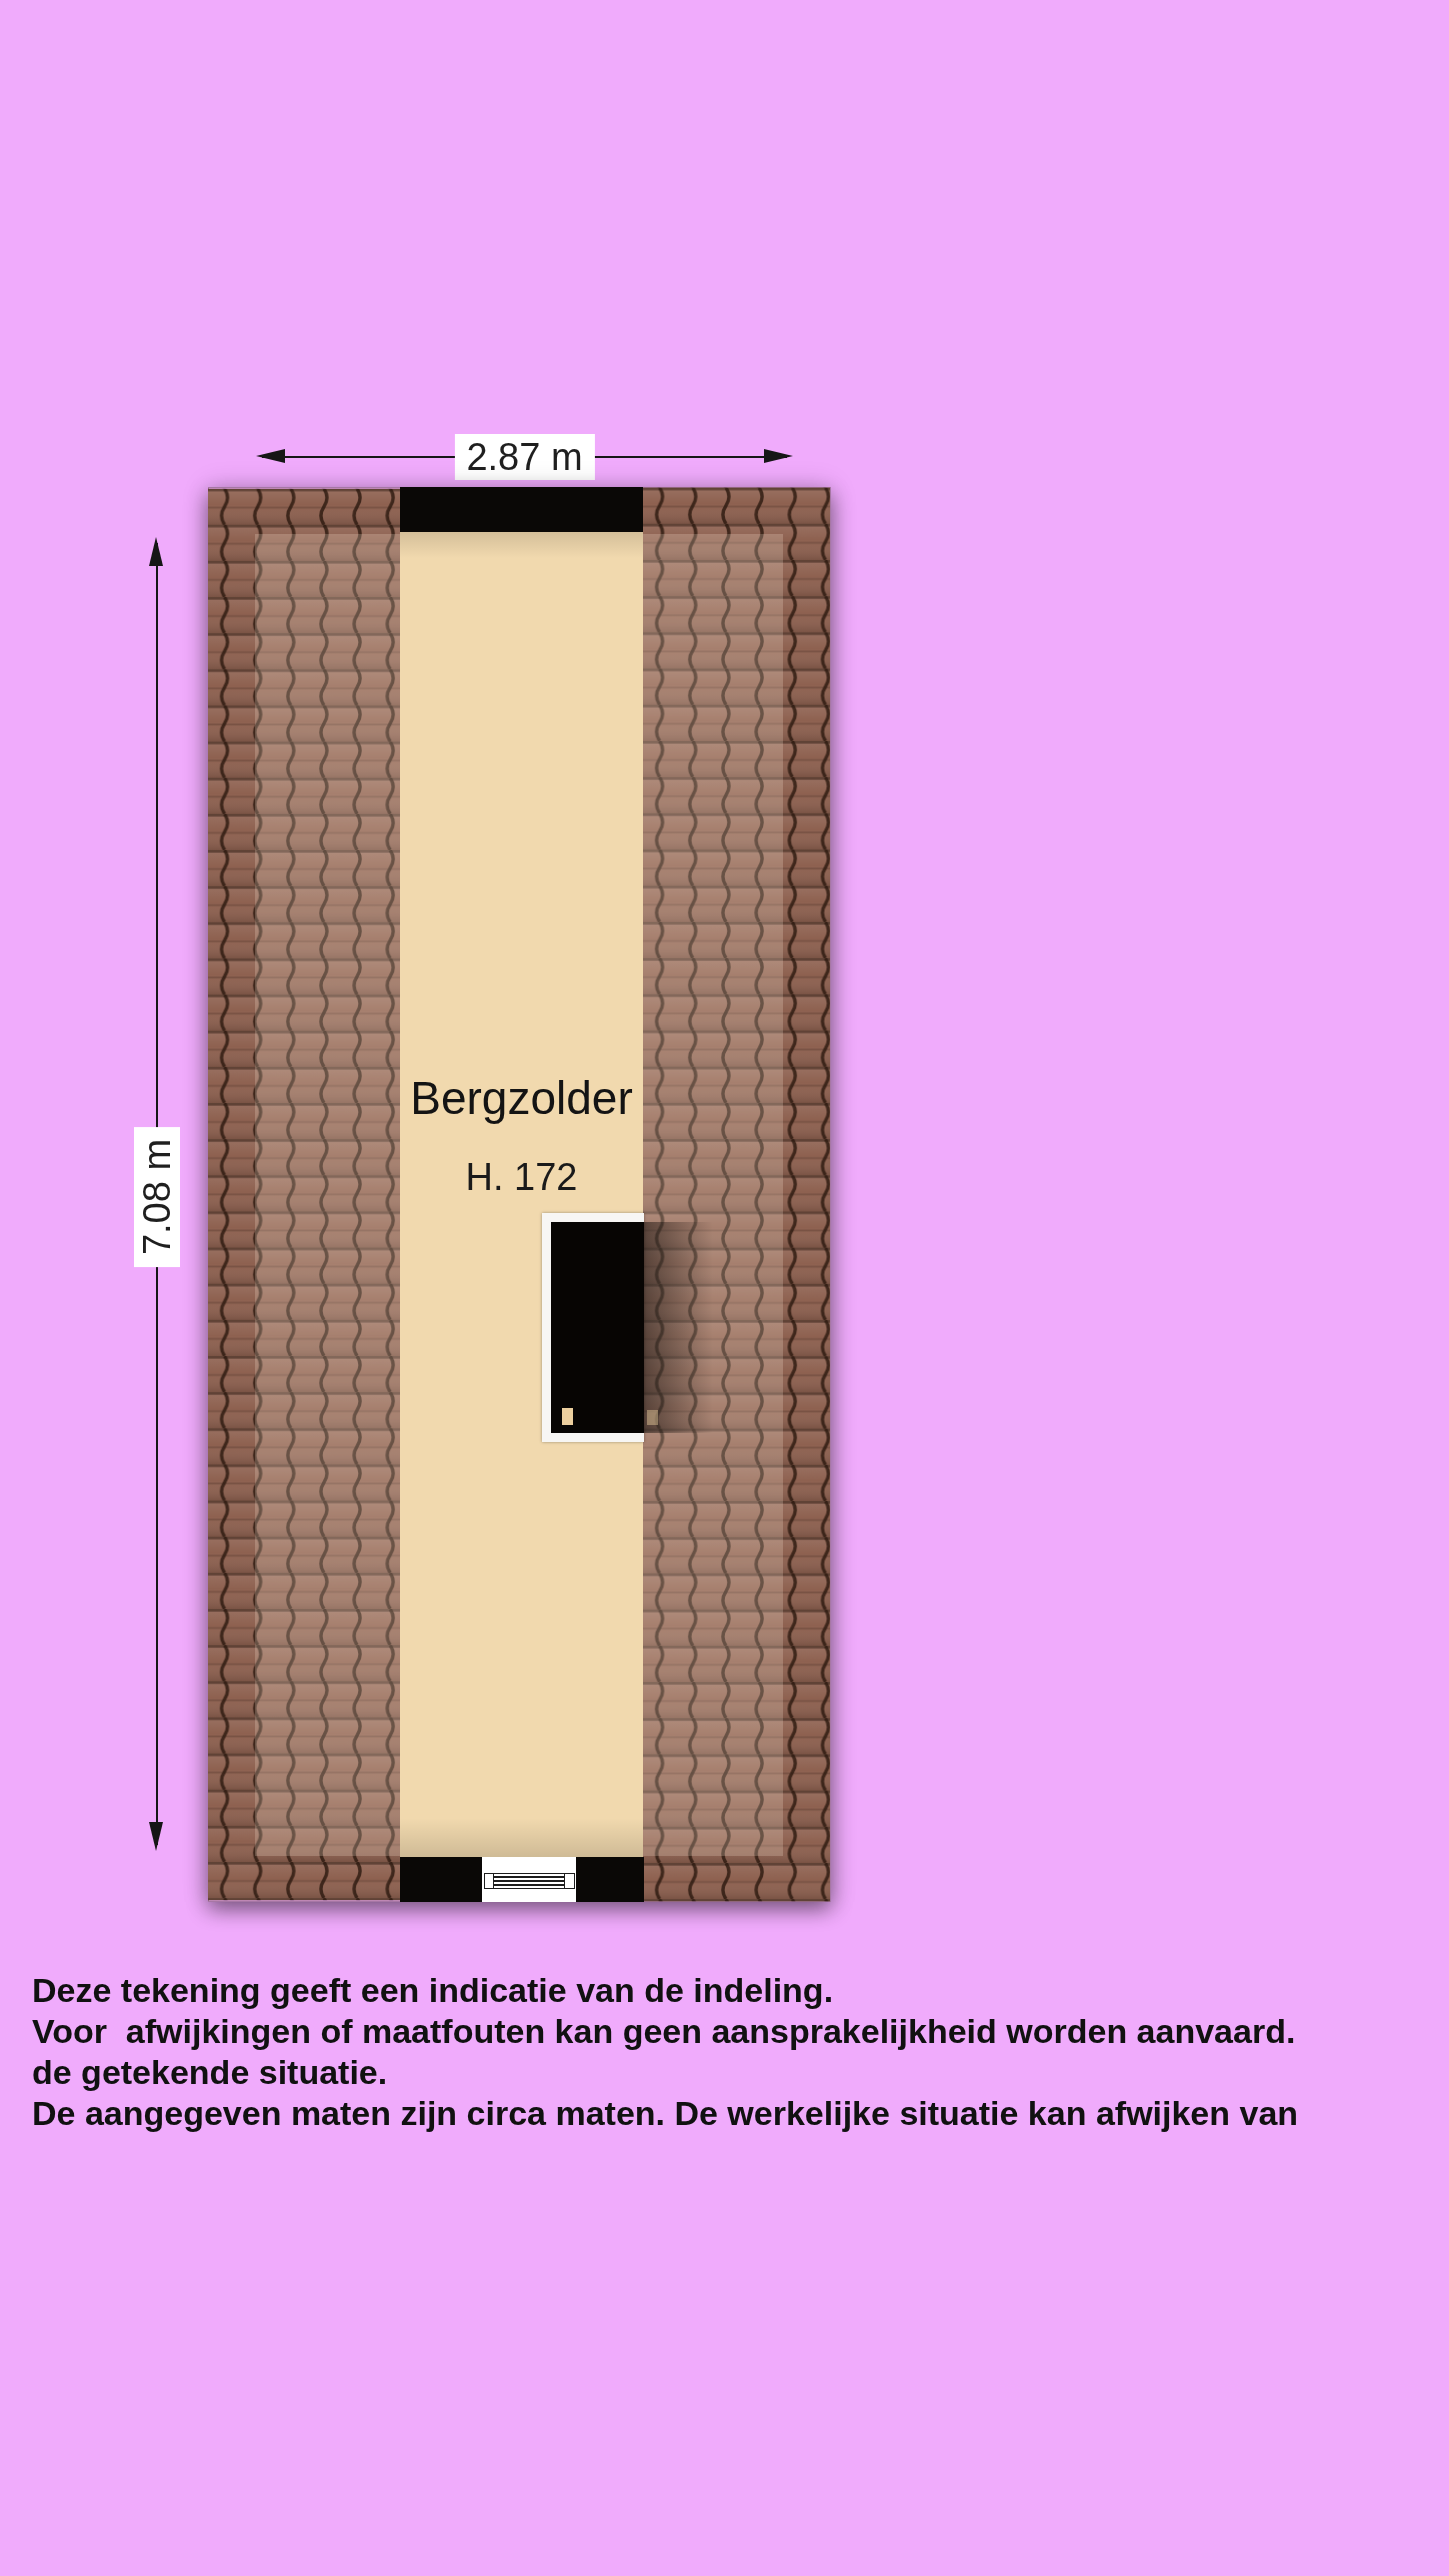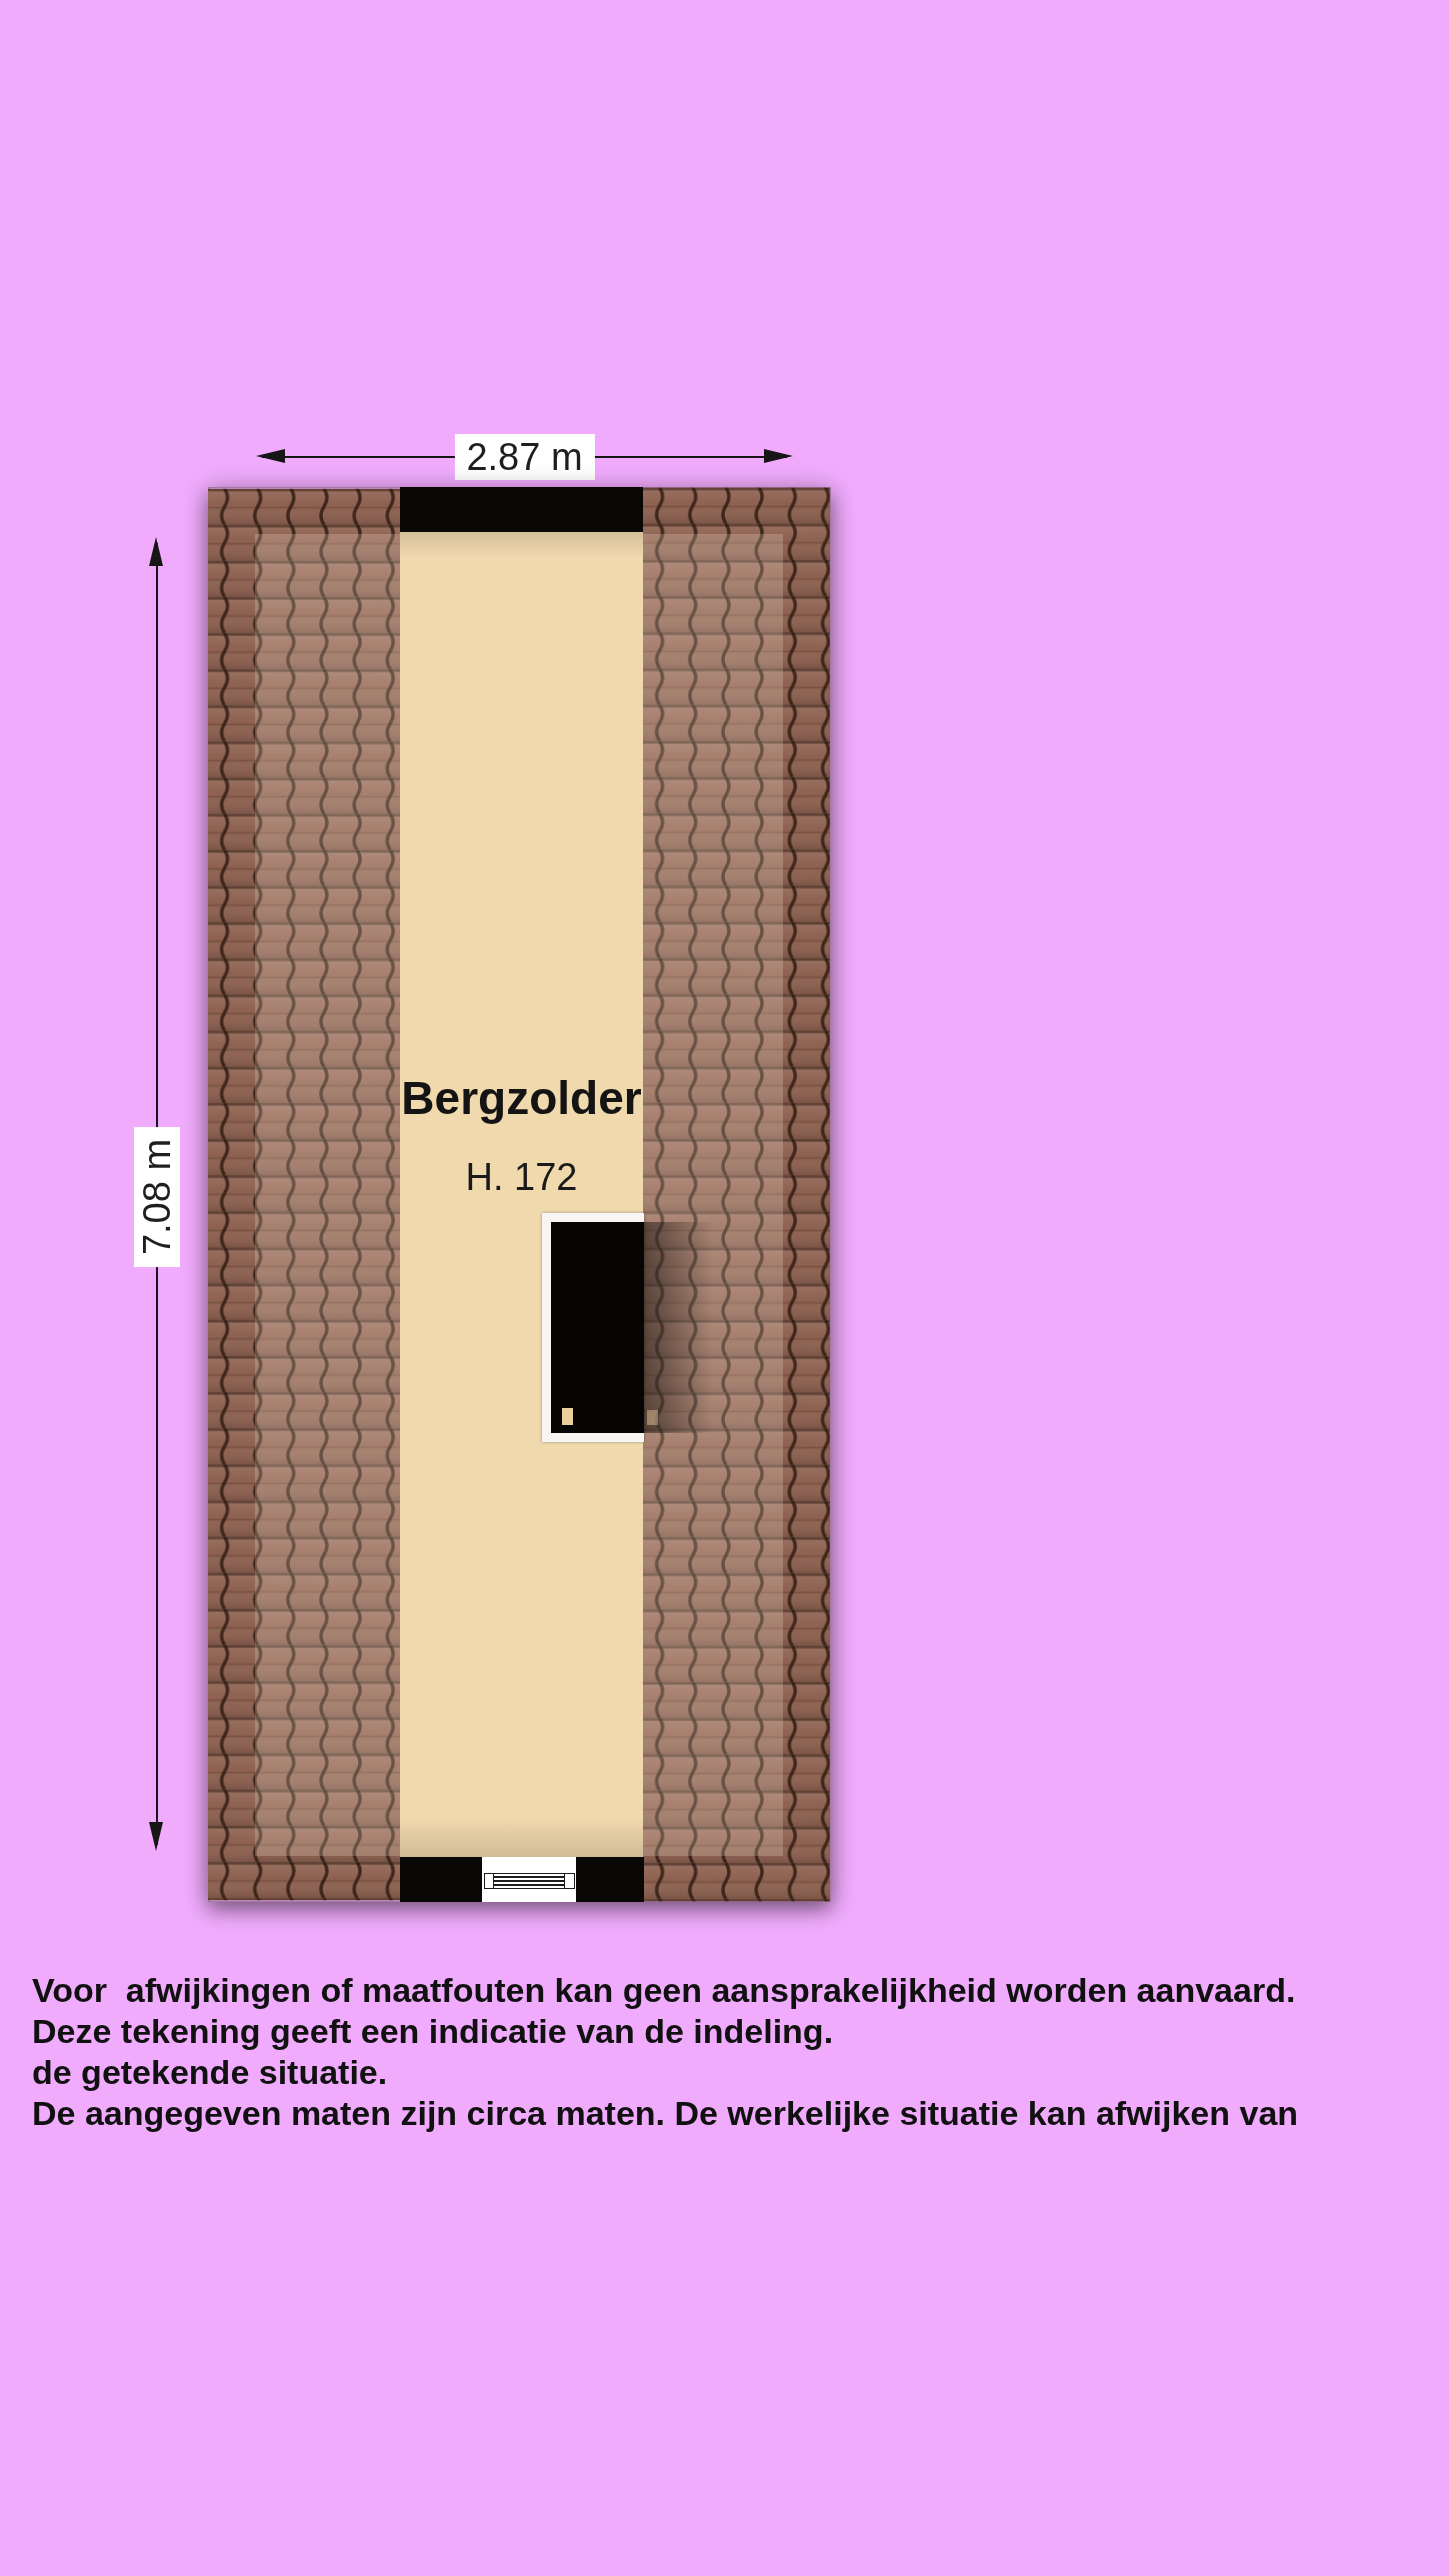--- a/index.html
+++ b/index.html
@@ -48,21 +48,21 @@
   #stair-frame{left:334px;top:726px;width:102px;height:229px;background:#f7f6f4;
     box-shadow:0 0 3px rgba(0,0,0,0.35);}
   #stair-black{left:9px;top:9px;width:93px;height:211px;background:#070503;}
   #stair-chip{left:10.6px;top:186px;width:11.3px;height:17.4px;background:#eccf9e;}
   #stair-shadow{left:435px;top:735px;width:70px;height:211px;
     background:linear-gradient(90deg, rgba(8,4,2,0.5), rgba(8,4,2,0));}
   #stair-chip-faint{left:439px;top:923px;width:10.6px;height:15px;background:rgba(236,207,158,0.45);}
 
   
   #room-label{left:192px;top:587px;width:243px;text-align:center;
-    font-size:46px;font-weight:bold;line-height:1.05;color:#141414;white-space:nowrap;}
+    font-size:46px;font-weight:normal;line-height:1.05;color:#141414;white-space:nowrap;}
   #height-label{left:192px;top:655px;width:243px;text-align:center;
     font-size:38px;color:#1a1a1a;line-height:1.05;white-space:nowrap;margin-top:16px;}
 
   
   .dim-label{background:#ffffff;font-size:38px;color:#1f1f1f;white-space:nowrap;
     padding:1.5px 12px;}
   #dim-h{left:256px;top:442px;width:537px;height:30px;}
   #dim-h-line{left:6px;top:13.6px;width:525px;height:2.3px;background:#161616;}
   .arr{width:0;height:0;}
   #arr-left{left:0;top:6.8px;border-top:7.5px solid transparent;border-bottom:7.5px solid transparent;
@@ -159,20 +159,20 @@
       </div>
     </div>
     <div class="abs" id="stair-shadow"></div>
     <div class="abs" id="stair-chip-faint"></div>
 
     <div class="abs" id="room-label">Bergzolder</div>
     <div class="abs" id="height-label">H. 172</div>
   </div>
 
   <div class="abs" id="disclaimer">
+    <div>Deze tekening geeft een indicatie van de indeling.</div>
     <div>Voor &nbsp;afwijkingen of maatfouten kan geen aansprakelijkheid worden aanvaard.</div>
-    <div>Deze tekening geeft een indicatie van de indeling.</div>
     <div>de getekende situatie.</div>
     <div>De aangegeven maten zijn circa maten. De werkelijke situatie kan afwijken van</div>
   </div>
 
 </div>
 
 
 </body></html>

